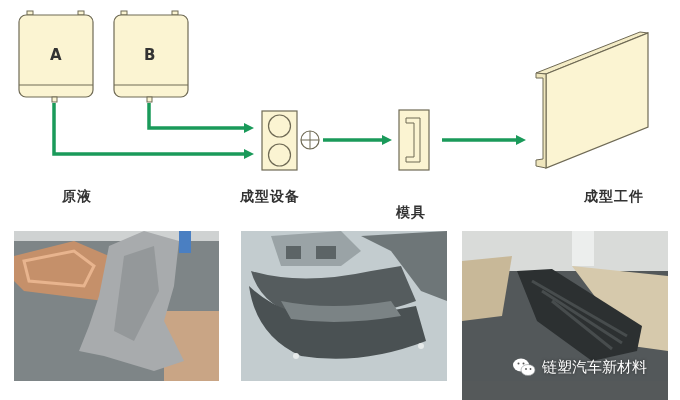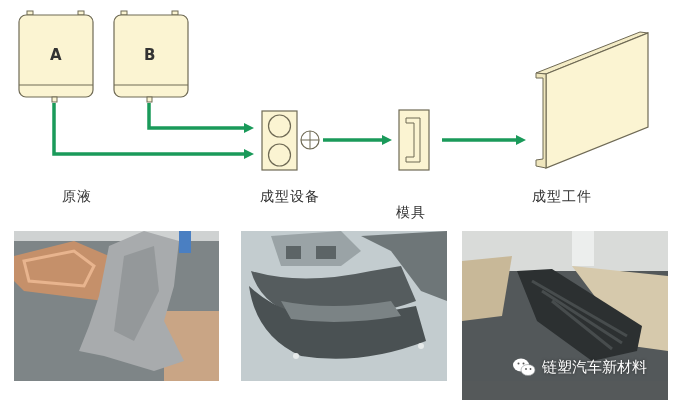--- a/index.html
+++ b/index.html
@@ -1,19 +1,19 @@
 <!DOCTYPE html>
 <html><head>
 <meta charset="utf-8">
 <style>
   html, body { margin:0; padding:0; background:#ffffff; }
   body { width:680px; height:400px; position:relative; overflow:hidden;
          font-family: "DejaVu Sans", "Liberation Sans", sans-serif; }
   .abs { position:absolute; }
-  .label { position:absolute; font-size:14px; color:#333333; letter-spacing:1px; white-space:nowrap; }
+  .label { position:absolute; font-size:14px; color:#333333; letter-spacing:1px; white-space:nowrap;font-weight:bold; }
   .photo { position:absolute; overflow:hidden; }
   .watermark { position:absolute; display:flex; align-items:center; gap:6px;
                color:#ffffff; font-size:15px; text-shadow:0 0 3px rgba(0,0,0,0.6); }
   .wm-icon { width:24px; height:20px; position:relative; }
 </style>
 </head>
 <body>
 
 <svg class="abs" style="left:0;top:0" width="680" height="220" viewBox="0 0 680 220">
   <defs>
@@ -60,23 +60,23 @@
   <line x1="442" y1="140" x2="522" y2="140" stroke="#1a9a5a" stroke-width="3.5" marker-end="url(#ah)"></line>
 
   <g>
     <path d="M536,73 L640,32 L648,33 L546,74 Z" fill="#f4ecc6" stroke="#6f6a55" stroke-width="1"></path>
     <path d="M546,74 L648,33 L648,127 L546,168 Z" fill="#fbf4d2" stroke="#6f6a55" stroke-width="1.2"></path>
     <path d="M536,73 L546,74 L546,168 L536,166 L536,160 L543,159 L543,78 L536,78 Z" fill="#efe6bd" stroke="#6f6a55" stroke-width="1"></path>
   </g>
 </svg>
 
 <div class="label" style="left:62px;top:188px">原液</div>
-<div class="label" style="left:260px;top:188px">成型设备</div>
+<div class="label" style="left:240px;top:188px">成型设备</div>
 <div class="label" style="left:396px;top:204px">模具</div>
-<div class="label" style="left:532px;top:188px">成型工件</div>
+<div class="label" style="left:584px;top:188px">成型工件</div>
 
 <div class="label" style="left:50px;top:46px;font-weight:bold;font-size:15px;letter-spacing:0">A</div>
 <div class="label" style="left:144px;top:46px;font-weight:bold;font-size:15px;letter-spacing:0">B</div>
 
 <div class="photo" style="left:14px;top:231px;width:205px;height:150px;background:#8c9193">
   <svg width="205" height="150" viewBox="0 0 205 150">
     <rect width="205" height="150" fill="#7e8587"></rect>
     <rect x="0" y="0" width="205" height="10" fill="#cfd2d2"></rect>
     <rect x="150" y="80" width="55" height="70" fill="#c9a585"></rect>
     <path d="M0,25 L60,10 L95,25 L90,70 L10,60 L0,50 Z" fill="#c5906a"></path>

